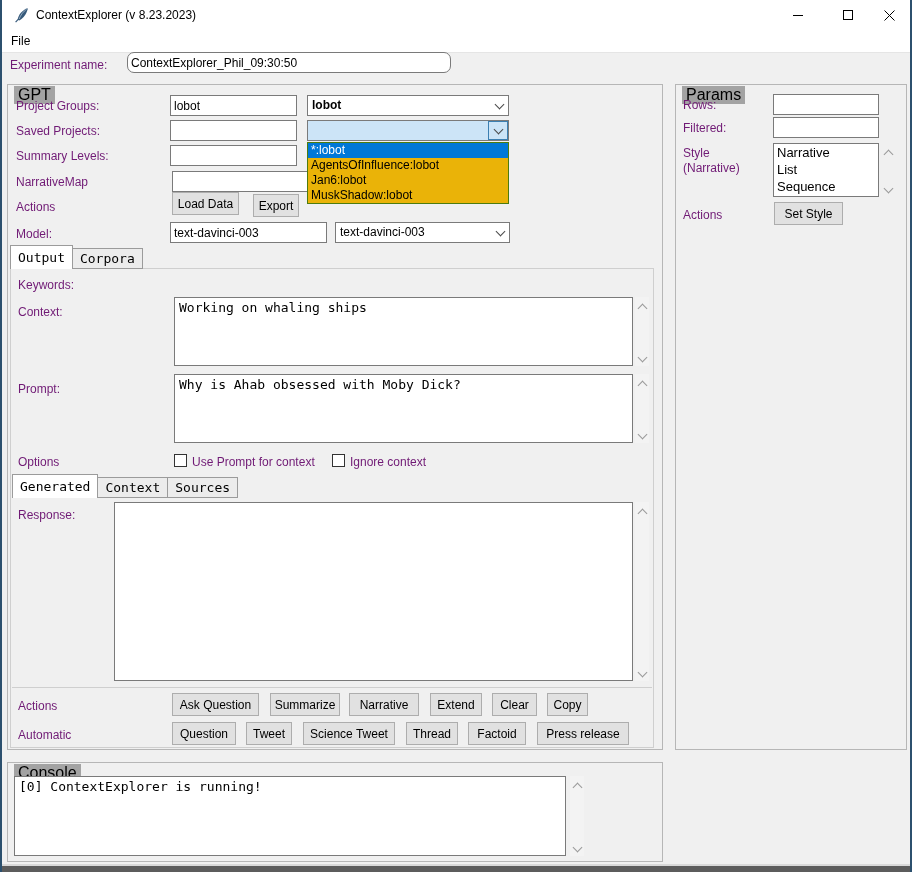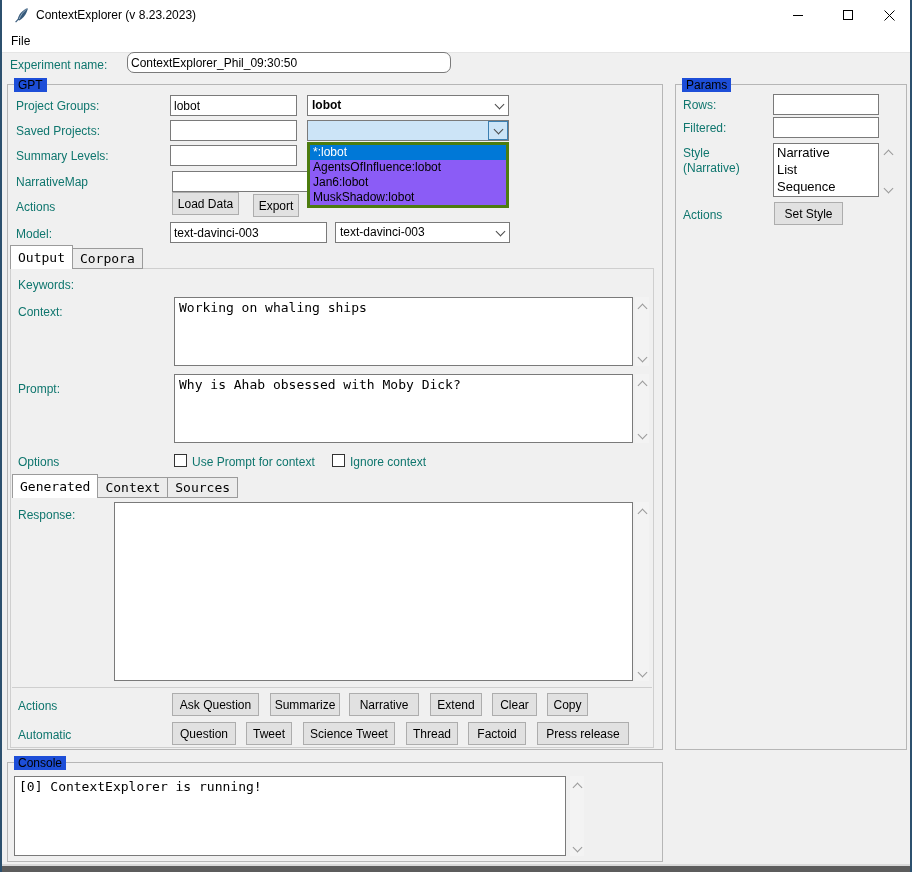--- a/index.html
+++ b/index.html
@@ -5,41 +5,41 @@
   html,body{margin:0;padding:0;background:#ffffff;}
   #app{position:relative;width:912px;height:872px;background:#f0f0f0;overflow:hidden;
        font-family:"Liberation Sans",sans-serif;
        border-left:2px solid #2c506e;border-right:2px solid #2c506e;box-sizing:border-box;}
   #bottomframe{position:absolute;left:0;right:0;bottom:0;height:6px;background:#5c5c5c;border-top:2px solid #d9d9d9;}
   .titlebar{position:absolute;left:0;top:0;right:0;height:30px;background:#ffffff;}
   .title-text{position:absolute;left:34px;top:8px;font-size:12px;color:#000;white-space:nowrap;}
   .winbtn{position:absolute;top:0;width:45px;height:30px;display:flex;align-items:center;justify-content:center;background:#ffffff;}
   .menubar{position:absolute;left:0;top:30px;right:0;height:22px;background:#ffffff;border-bottom:1px solid #e5e5e5;}
   .menu-item{position:absolute;left:0;top:0;height:22px;padding:4px 9px 0 9px;font-size:12px;box-sizing:border-box;}
-  .lbl{position:absolute;font-size:12px;color:#0f766e;white-space:nowrap;}
+  .lbl{position:absolute;font-size:12px;color:#701a75;white-space:nowrap;}
   .inp{position:absolute;background:#fff;border:1px solid #7a7a7a;font:12px "Liberation Sans",sans-serif;
        padding:0 3px;box-sizing:border-box;outline:none;}
   .ta{position:absolute;background:#fff;border:1px solid #7a7a7a;font:13px "DejaVu Sans Mono",monospace;
       padding:2px 4px;box-sizing:border-box;resize:none;outline:none;overflow:hidden;}
   .btn{position:absolute;background:#e1e1e1;border:1px solid #adadad;font:12px "Liberation Sans",sans-serif;
        display:flex;align-items:center;justify-content:center;box-sizing:border-box;white-space:nowrap;cursor:default;}
   .grp{position:absolute;border:1px solid #b6b6b6;box-sizing:border-box;}
-  .grp-lbl{position:absolute;background:#1d4ed8;padding:0 4px;font-size:12px;white-space:nowrap;}
+  .grp-lbl{position:absolute;background:#a3a3a3;padding:0 4px;font-size:16px;white-space:nowrap;margin-top:8px;}
   .combo{position:absolute;background:#fff;border:1px solid #7a7a7a;box-sizing:border-box;display:flex;align-items:stretch;}
   .combo .ctxt{flex:1;font-size:12px;padding:2px 0 0 4px;font-weight:bold;}
   .combo .acell{width:18px;display:flex;align-items:center;justify-content:center;}
   .combo.focus{background:#cce4f7;}
   .combo.focus .acell{border:1px solid #3c7fb1;background:#cce4f7;}
   .chev{width:6px;height:6px;border-right:1px solid #4a4a4a;border-bottom:1px solid #4a4a4a;
         transform:rotate(45deg);margin-top:-3px;}
   .chev.up{transform:rotate(-135deg);margin-top:3px;}
   .chev.gray{border-color:#9a9a9a;}
   .sc{position:absolute;width:14px;display:flex;flex-direction:column;justify-content:space-between;
       align-items:center;padding:5px 0;box-sizing:border-box;background:#f3f3f3;}
-  .dropdown{position:absolute;background:#8b5cf6;border:3px solid #4d7c0f;box-sizing:border-box;z-index:9;}
+  .dropdown{position:absolute;background:#eab308;border:1px solid #4d7c0f;box-sizing:border-box;z-index:9;}
   .dd-item{height:15px;line-height:15px;font-size:12px;padding-left:3px;white-space:nowrap;}
   .dd-item.sel{background:#0078d7;color:#fff;}
   .tabbar{position:absolute;display:flex;align-items:flex-end;z-index:3;}
   .tab{border:1px solid #9b9b9b;background:#ececec;font:13px "DejaVu Sans Mono",monospace;
        padding:2px 7px;height:21px;box-sizing:border-box;margin-right:-1px;white-space:nowrap;}
   .tab.sel{background:#fff;height:24px;padding-top:4px;border-bottom:none;position:relative;z-index:4;}
   .nbframe{position:absolute;border:1px solid #cfcfcf;box-sizing:border-box;}
   .cb{position:absolute;width:13px;height:13px;background:#fff;border:1px solid #333;box-sizing:border-box;}
   .listbox{position:absolute;background:#fff;border:1px solid #7a7a7a;box-sizing:border-box;}
   .lb-item{height:17px;line-height:17px;font-size:13px;padding-left:3px;white-space:nowrap;}

